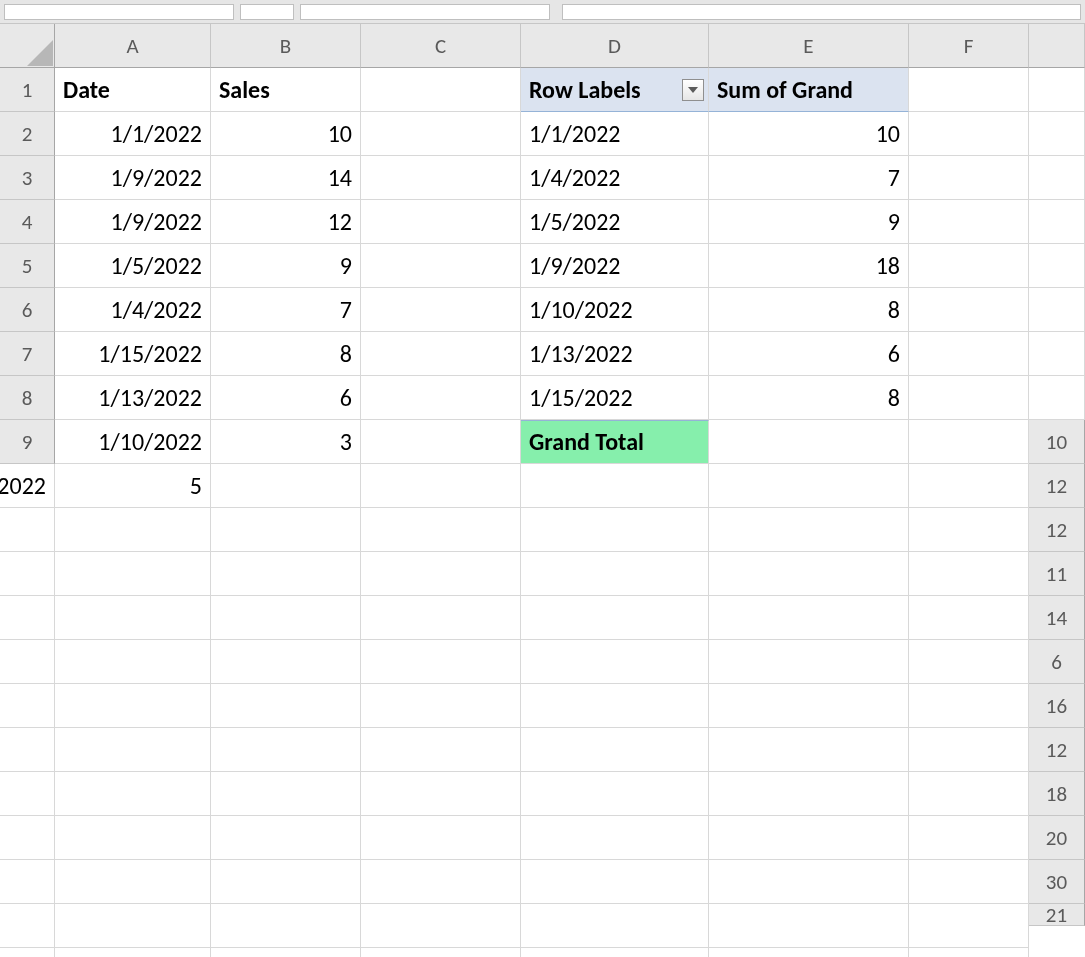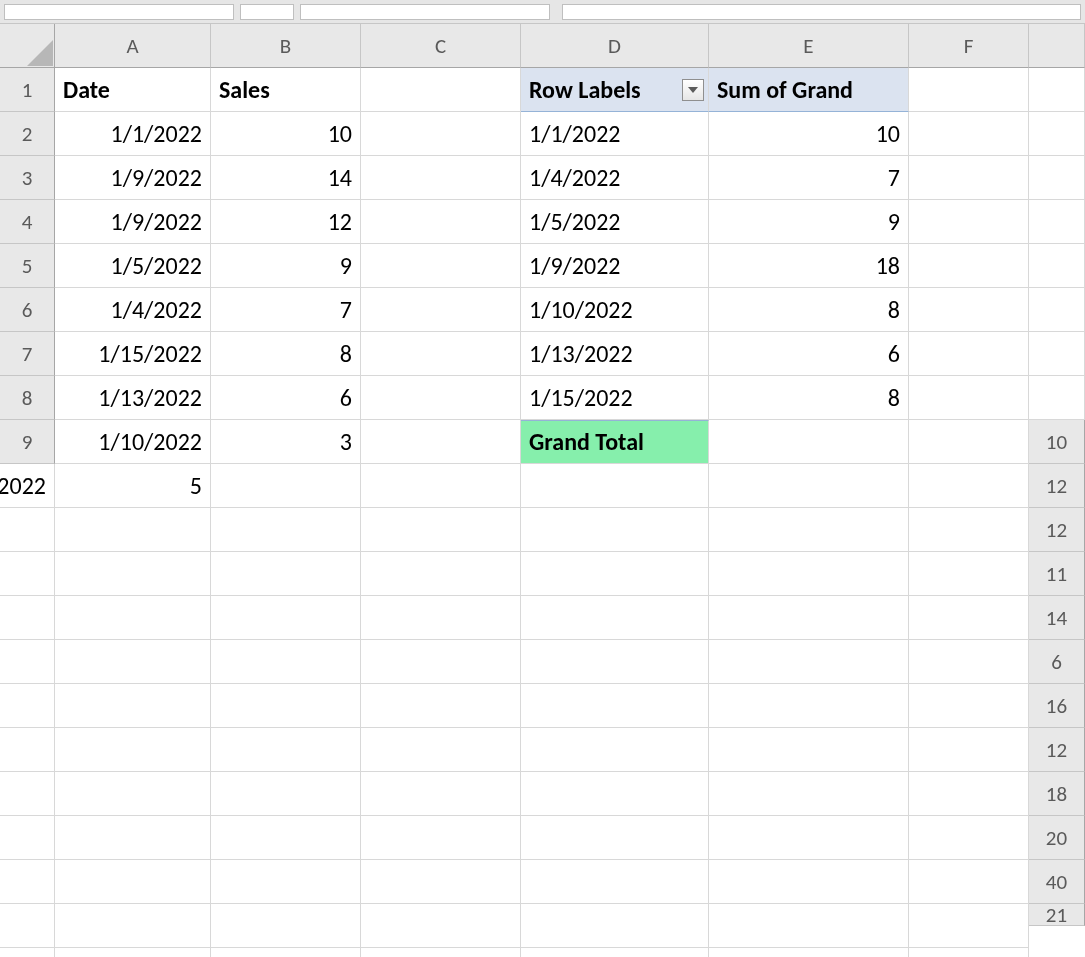--- a/index.html
+++ b/index.html
@@ -284,21 +284,21 @@
 
   <div class="rowhdr">20</div>
   <div class="cell"></div>
     <div class="cell"></div>
     <div class="cell"></div>
     <div class="cell"></div>
     <div class="cell"></div>
     <div class="cell"></div>
     <div class="cell"></div>
 
-  <div class="rowhdr">40</div>
+  <div class="rowhdr">30</div>
   <div class="cell"></div>
     <div class="cell"></div>
     <div class="cell"></div>
     <div class="cell"></div>
     <div class="cell"></div>
     <div class="cell"></div>
     <div class="cell"></div>
 
   <div class="rowhdr" style="height:22px">21</div>
   <div class="cell" style="height:22px"></div>

